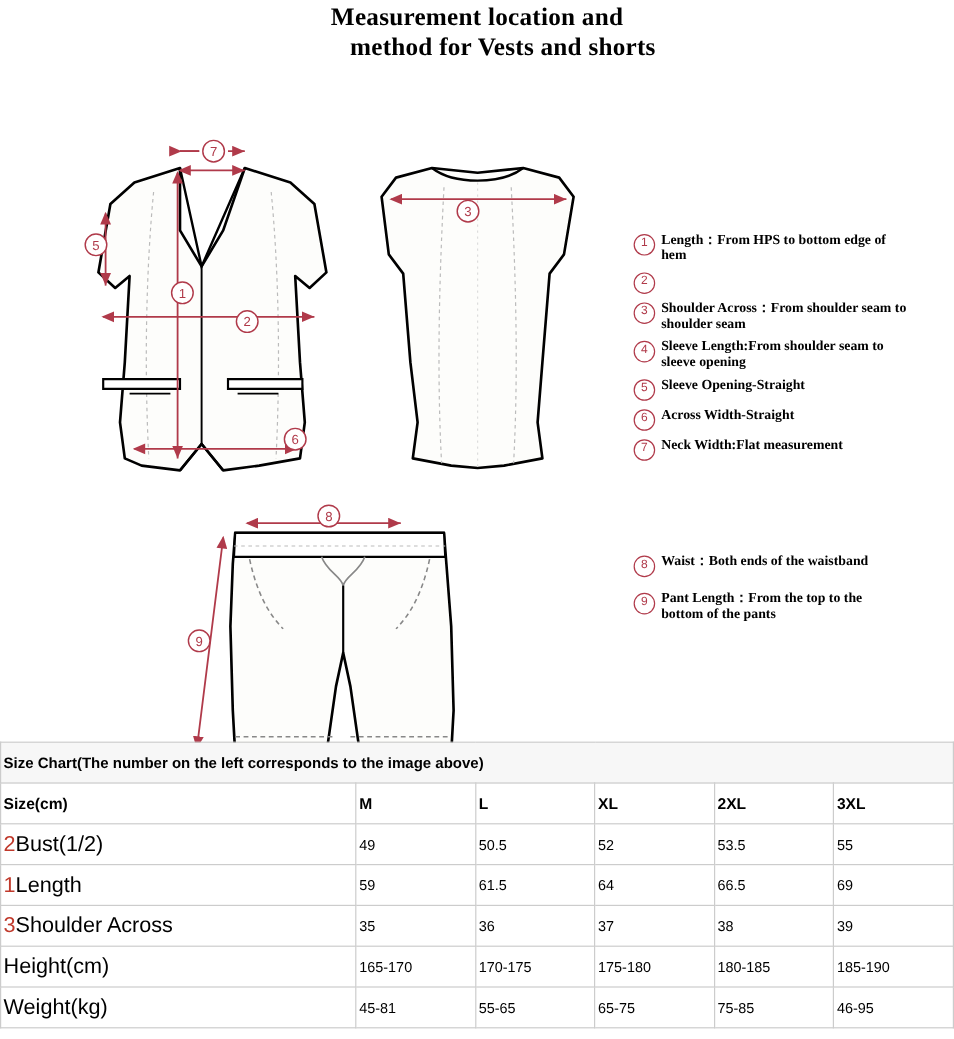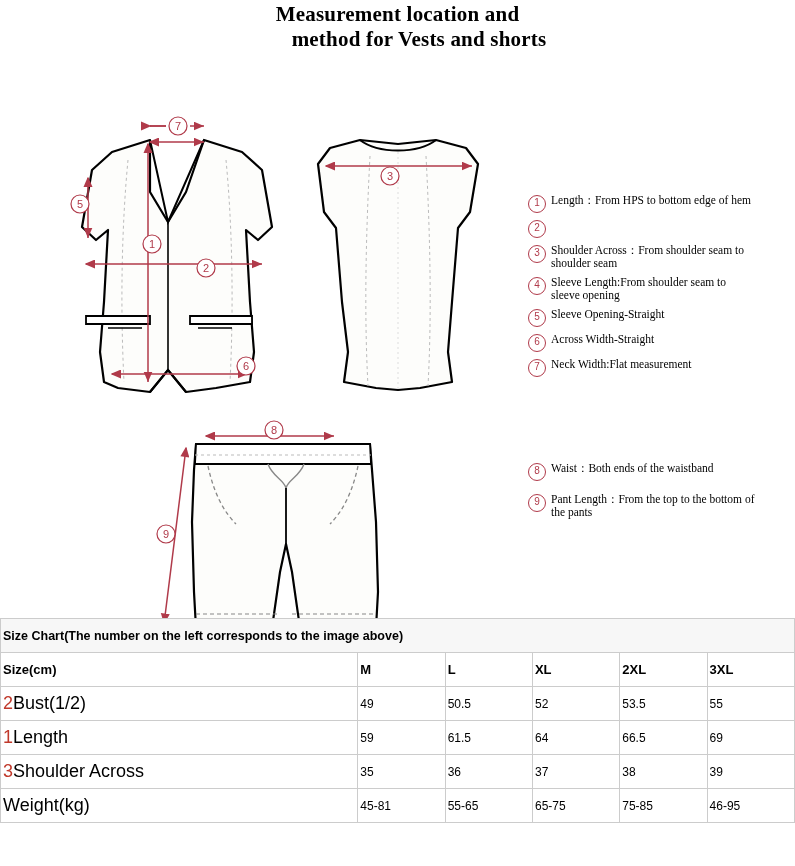--- a/index.html
+++ b/index.html
@@ -43,21 +43,21 @@
     color:#b03a4a;
     font-size:10px;
     line-height:14px;
     text-align:center;
     margin-right:5px;
     margin-top:1px;
     font-family:"Liberation Sans", sans-serif;
   }
   .legend-text{
     font-size:11.5px;
-    font-weight:normal;
+    font-weight:bold;
     line-height:13px;
     max-width:205px;
   }
   
   .chart-wrap{
     position:absolute;
     left:0;top:618px;
     width:795px;
   }
   table.size-chart{
@@ -268,20 +268,28 @@
     </tr>
     <tr>
       <td class="rowlabel"><span class="rownum">3</span><span>Shoulder Across</span></td>
       <td>35</td>
       <td>36</td>
       <td>37</td>
       <td>38</td>
       <td>39</td>
     </tr>
     <tr>
+      <td class="rowlabel"><span>Height(cm)</span></td>
+      <td>165-170</td>
+      <td>170-175</td>
+      <td>175-180</td>
+      <td>180-185</td>
+      <td>185-190</td>
+    </tr>
+    <tr>
       <td class="rowlabel"><span>Weight(kg)</span></td>
       <td>45-81</td>
       <td>55-65</td>
       <td>65-75</td>
       <td>75-85</td>
       <td>46-95</td>
     </tr>
   </tbody>
     </table>
 </div>

